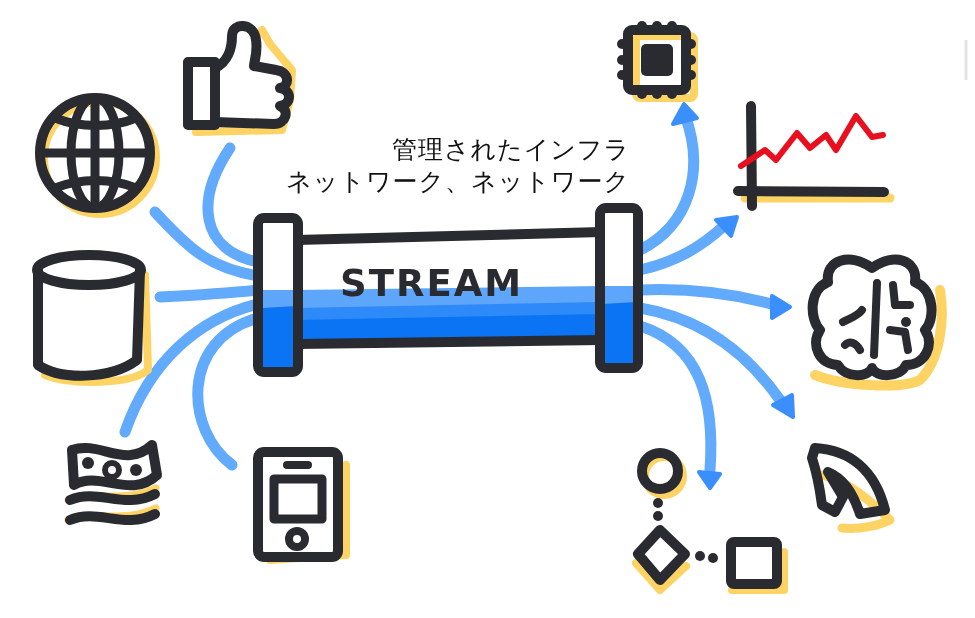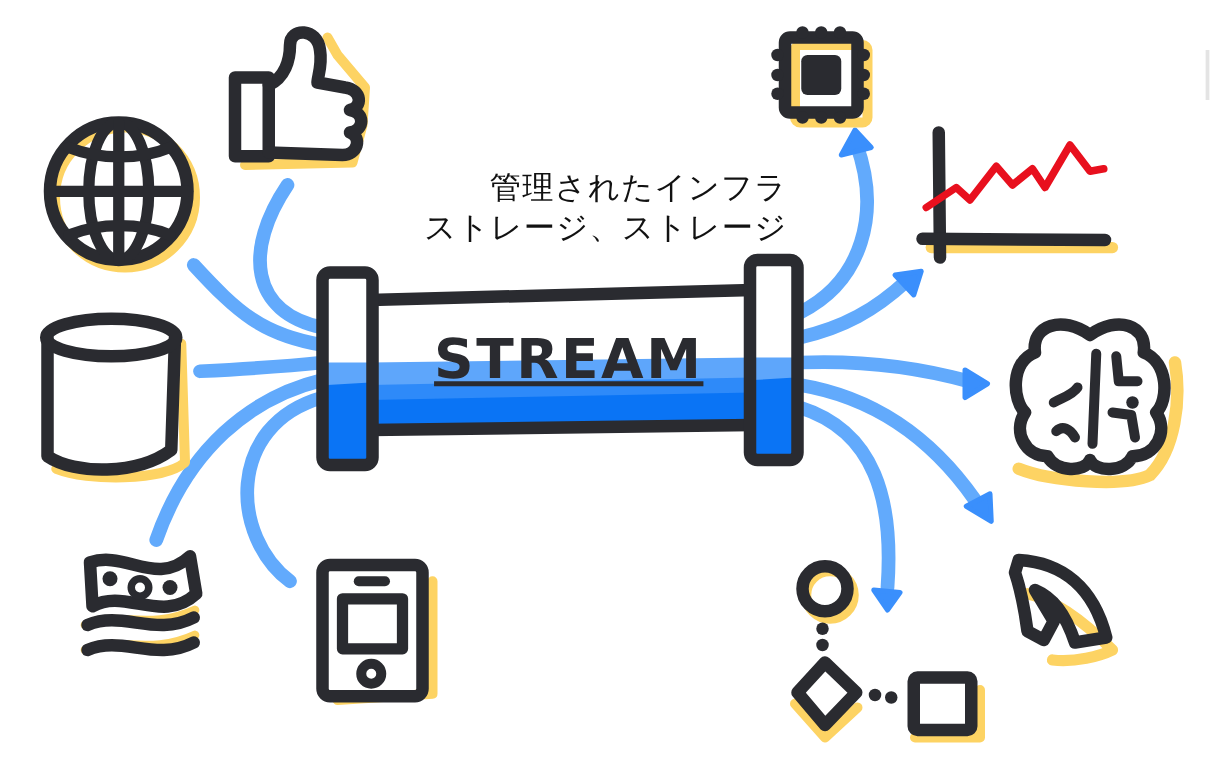--- a/index.html
+++ b/index.html
@@ -1,20 +1,20 @@
 <!DOCTYPE html>
 <html><head>
 <meta charset="utf-8">
 <style>
   html, body { margin: 0; padding: 0; background: #ffffff; }
   body { width: 975px; height: 618px; position: relative; overflow: hidden; font-family: "DejaVu Sans", sans-serif; }
   #canvas { position: absolute; left: 0; top: 0; width: 975px; height: 618px; }
   .caption { position: absolute; left: 270px; top: 134px; width: 360px; text-align: right; color: #111; font-size: 25px; line-height: 32px; letter-spacing: 1px; }
   .caption div { white-space: nowrap; }
-  .stream-label { position: absolute; left: 340px; top: 262px; width: 230px; text-align: center; font-family: "DejaVu Sans", sans-serif; font-weight: bold; font-size: 44px; color: #2a2b30; letter-spacing: 2px; text-decoration: underline; }
+  .stream-label { position: absolute; left: 340px; top: 262px; width: 230px; font-family: "DejaVu Sans", sans-serif; font-weight: bold; font-size: 37px; color: #2a2b30; letter-spacing: 2px; }
   .ink { stroke: #2a2b30; fill: none; stroke-linecap: round; stroke-linejoin: round; }
   .hl { stroke: #fdd363; fill: none; stroke-linecap: round; stroke-linejoin: round; }
   .flow { stroke: #62aafc; fill: none; stroke-width: 11; stroke-linecap: round; }
   .arrowhead { fill: #3a8ffc; stroke: #3a8ffc; stroke-width: 4; stroke-linejoin: round; }
 </style>
 </head>
 <body>
 
 <svg id="canvas" viewBox="0 0 975 618" xmlns="http://www.w3.org/2000/svg">
 
@@ -156,16 +156,16 @@
     <circle cx="713" cy="558" r="5" fill="#2a2b30"></circle>
     <path class="hl" stroke-width="8" d="M784 552 L 784 590 L 732 590"></path>
     <rect class="ink" stroke-width="10" fill="#fff" x="731" y="542" width="46" height="42" rx="3"></rect>
   </g>
 
   <line x1="966" y1="40" x2="966" y2="80" stroke="#e4e4e4" stroke-width="3"></line>
 </svg>
 
 <div class="caption">
   <div>管理されたインフラ</div>
-  <div>ストレージ、ストレージ</div>
+  <div>ネットワーク、ネットワーク</div>
 </div>
 
 <div class="stream-label">STREAM</div>
 
 </body></html>

